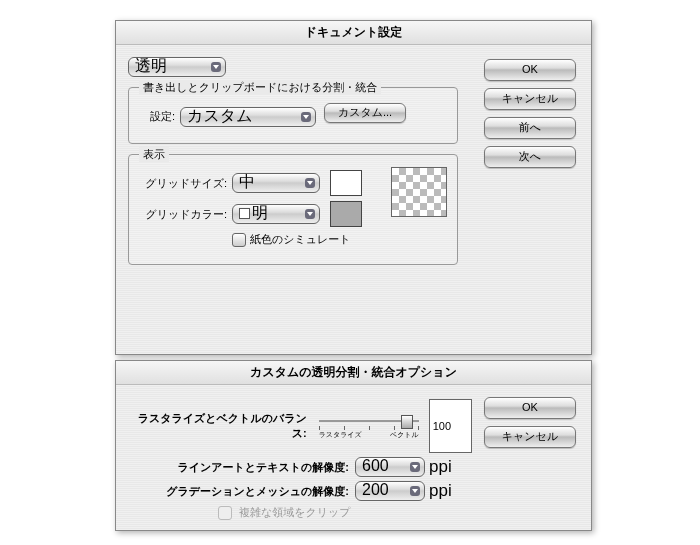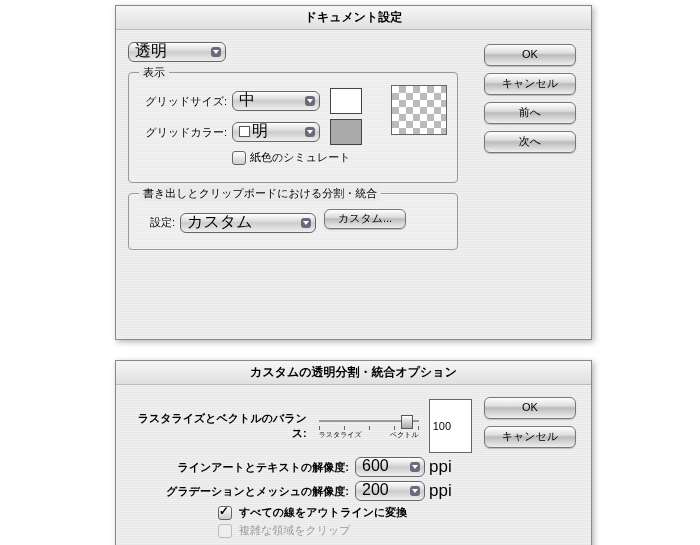--- a/index.html
+++ b/index.html
@@ -150,56 +150,56 @@
   .slider-tick { position:absolute; width:1px; height:4px; background:#666; }
   .slider-labels { font-size:7px; display:flex; justify-content:space-between; }
   .row2 { margin:4px 6px; display:flex; align-items:center; }
   .row2 .lbl2 { width:215px; text-align:right; margin-right:6px; font-size:11px; font-weight:bold; }
   .unit { margin-left:4px; font-size:17px; }
   .cb-row { margin:3px 0 2px 90px; font-size:11px; }
 </style>
 </head>
 <body>
 
-<div class="dialog" style="left:115px; top:5px; width:475px;">
+<div class="dialog" style="left:115px; top:20px; width:475px;">
   <div class="dialog-title">ドキュメント設定</div>
   <div class="dialog-body" style="height:285px;">
     <div class="main-col">
       <div style="margin-bottom:10px;">
         <span class="aqua-select" style="width:72px;">透明</span>
       </div>
 
-      <div class="fieldset" style="position:relative; padding-bottom:12px;">
-        <span class="legend">表示</span>
-        <div class="row">
-          <span class="lbl">グリッドサイズ:</span>
-          <span class="aqua-select" style="width:62px;">中</span>
-          <span class="swatch-white"></span>
-        </div>
-        <div class="row">
-          <span class="lbl">グリッドカラー:</span>
-          <span class="aqua-select" style="width:62px;"><span style="display:inline-block;width:9px;height:9px;border:1px solid #555;background:#fff;margin-right:2px;vertical-align:middle;"></span><span>明</span></span>
-          <span class="swatch-gray"></span>
-        </div>
-        <div class="row">
-          <span class="lbl"></span>
-          <span class="checkbox"></span>
-          <span>紙色のシミュレート</span>
-        </div>
-        <div class="checker"></div>
-      </div>
-
       <div class="fieldset">
         <span class="legend">書き出しとクリップボードにおける分割・統合</span>
         <div class="row">
           <span class="lbl" style="width:36px;">設定:</span>
           <span class="aqua-select" style="width:110px;">カスタム</span>
           <span style="width:8px;"></span>
           <span class="aqua-btn sm">カスタム...</span>
         </div>
+      </div>
+
+      <div class="fieldset" style="position:relative; padding-bottom:12px;">
+        <span class="legend">表示</span>
+        <div class="row">
+          <span class="lbl">グリッドサイズ:</span>
+          <span class="aqua-select" style="width:62px;">中</span>
+          <span class="swatch-white"></span>
+        </div>
+        <div class="row">
+          <span class="lbl">グリッドカラー:</span>
+          <span class="aqua-select" style="width:62px;"><span style="display:inline-block;width:9px;height:9px;border:1px solid #555;background:#fff;margin-right:2px;vertical-align:middle;"></span><span>明</span></span>
+          <span class="swatch-gray"></span>
+        </div>
+        <div class="row">
+          <span class="lbl"></span>
+          <span class="checkbox"></span>
+          <span>紙色のシミュレート</span>
+        </div>
+        <div class="checker"></div>
       </div>
     </div>
     <div class="btn-col">
       <div class="aqua-btn">OK</div>
       <div class="aqua-btn">キャンセル</div>
       <div class="aqua-btn">前へ</div>
       <div class="aqua-btn">次へ</div>
     </div>
     <div class="clear"></div>
   </div>
@@ -234,24 +234,20 @@
         <span class="lbl2">ラインアートとテキストの解像度:</span>
         <span class="aqua-select" style="width:44px;">600</span>
         <span class="unit">ppi</span>
       </div>
       <div class="row2">
         <span class="lbl2">グラデーションとメッシュの解像度:</span>
         <span class="aqua-select" style="width:44px;">200</span>
         <span class="unit">ppi</span>
       </div>
       <div class="cb-row">
-        <span class="checkbox checked"></span>
-        <b>すべての線をアウトラインに変換</b>
-      </div>
-      <div class="cb-row">
         <span class="checkbox disabled"></span>
         <span class="disabled-text">複雑な領域をクリップ</span>
       </div>
     </div>
     <div style="float:right; width:95px; margin-top:2px;">
       <div class="aqua-btn">OK</div>
       <div class="aqua-btn">キャンセル</div>
     </div>
     <div class="clear"></div>
   </div>

